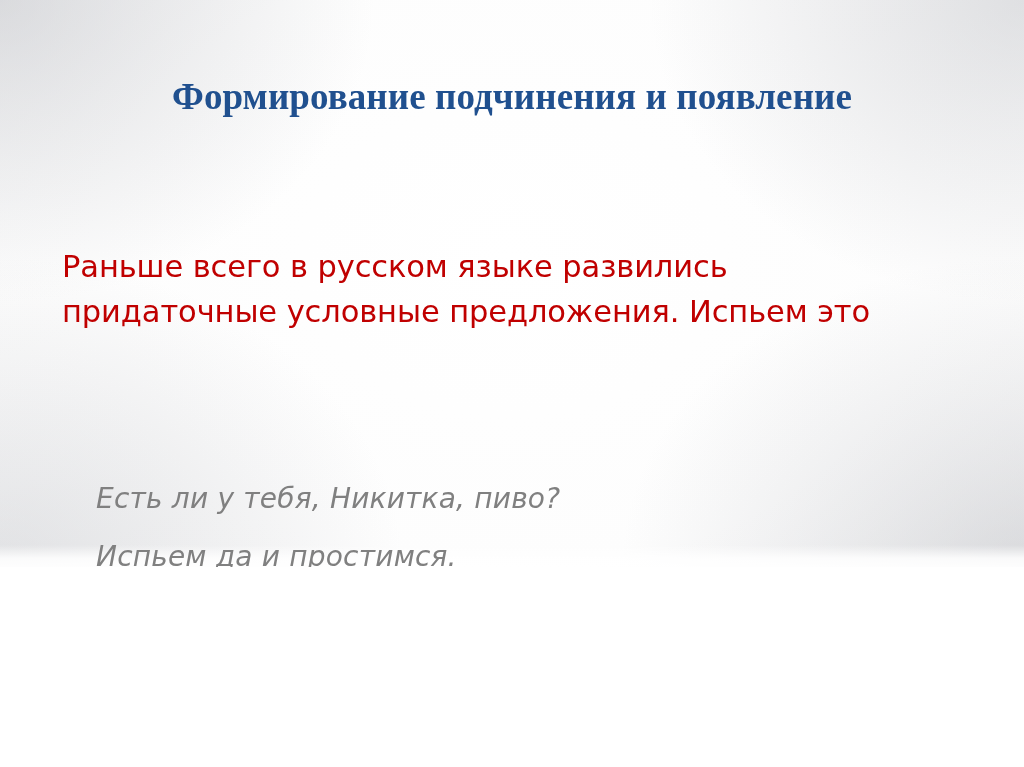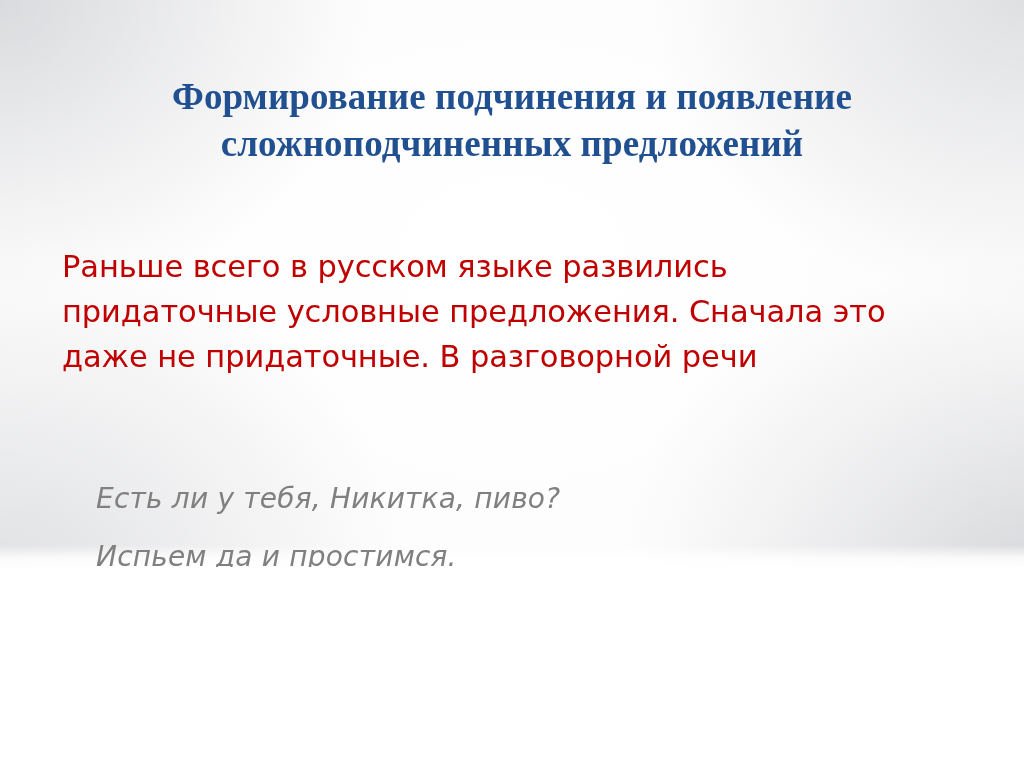--- a/index.html
+++ b/index.html
@@ -129,27 +129,25 @@
 
 <div class="slide">
 
   <div class="slide-bg"></div>
   <div class="slide-bottom-band"></div>
 
   <div class="content">
 
     <div class="title">
       <span class="title-line">Формирование подчинения и появление</span>
-      <span class="title-line">сложноподчиненных предложений</span>
     </div>
 
     <div class="body-text">
       <span class="body-line">Раньше всего в русском языке развились</span>
-      <span class="body-line">придаточные условные предложения. Сначала это</span>
-      <span class="body-line">даже не придаточные. В разговорной речи</span>
+      <span class="body-line">придаточные условные предложения. Испьем это</span>
     </div>
 
     <div class="quote">
       <span class="quote-line">Есть ли у тебя, Никитка, пиво?</span>
       <span class="quote-line">Испьем да и простимся.</span>
     </div>
 
     <span class="dot dot-left"></span>
     <span class="dot dot-right"></span>
 

